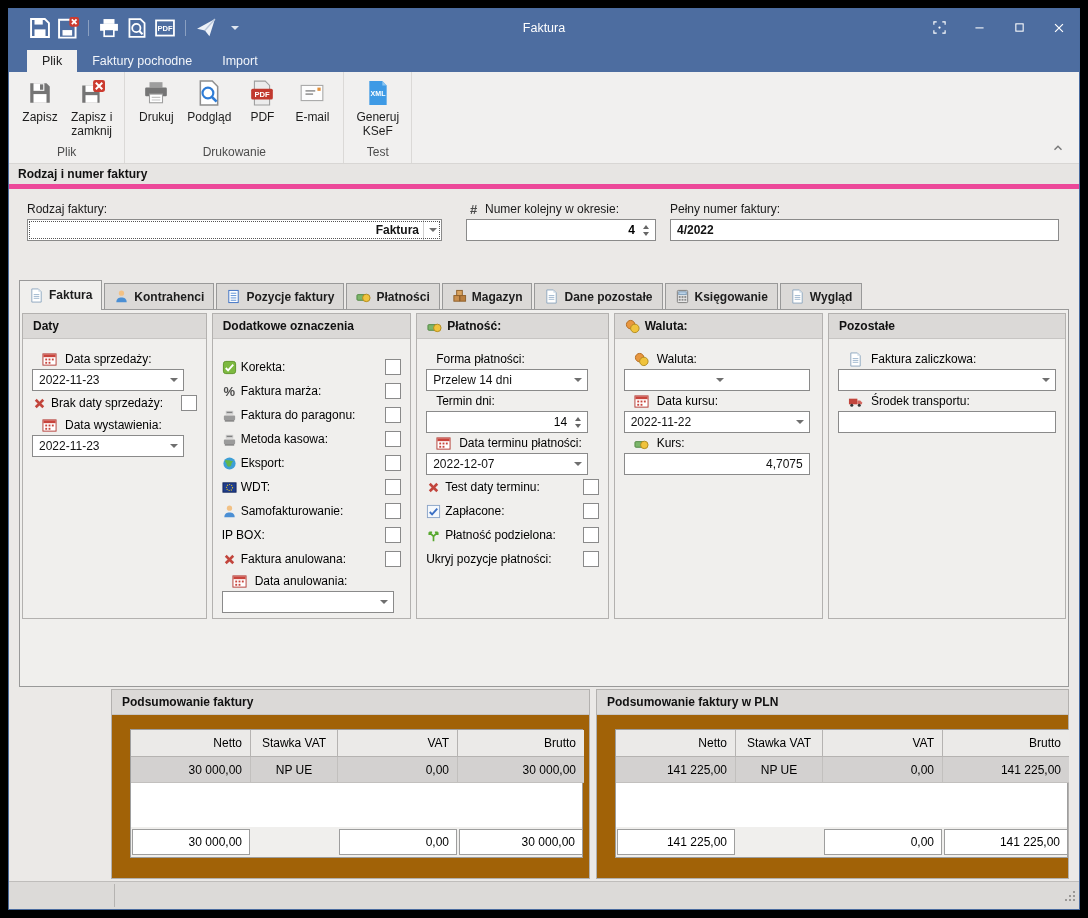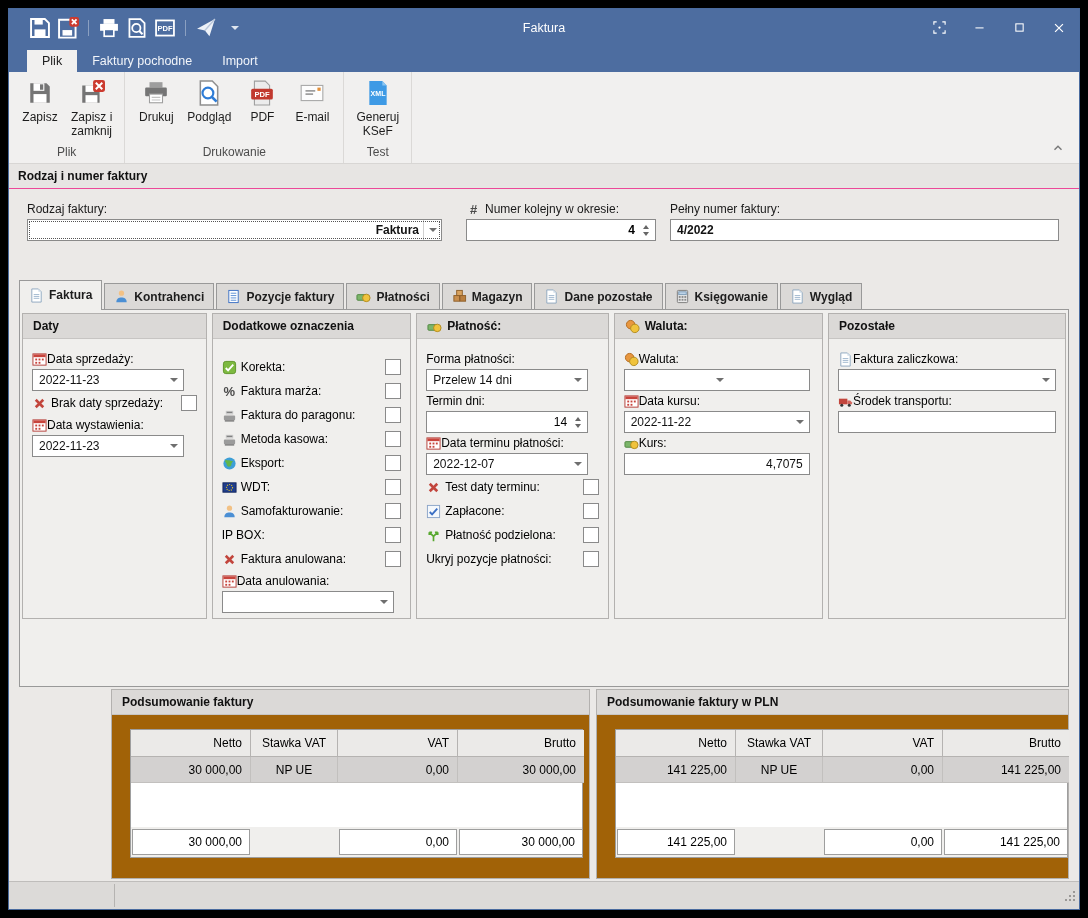--- a/index.html
+++ b/index.html
@@ -35,21 +35,21 @@
   .rgroup-buttons { display:flex; flex:1; padding:4px 6px 0 6px; }
   .rbtn { min-width:50px; padding:2px 6px 0 6px; display:flex; flex-direction:column;
     align-items:center; }
   .rbtn .ric { height:30px; display:flex; align-items:center; justify-content:center; }
   .rbtn .rlabel { font-size:12px; color:#1d1d1d; text-align:center; line-height:1.2;
     margin-top:2px; white-space:pre-line; }
   .rgroup-label { font-size:12px; color:#4d4d4d; text-align:center; padding:2px 0 4px 0; }
   .ribbon-chevron { position:absolute; right:14px; bottom:4px; }
 
   
-  .section-head { height:25px; background:#e7e5e3; border-bottom:1px solid #ec4899;
+  .section-head { height:25px; background:#e7e5e3; border-bottom:5px solid #ec4899;
     display:flex; align-items:center; padding-left:9px; font-size:12px; font-weight:bold;
     color:#111; flex:0 0 auto; }
   .fields { height:78px; display:flex; padding:10px 20px 0 18px; gap:10px; flex:0 0 auto; }
   .field { display:flex; flex-direction:column; }
   .field .flabel { font-size:12px; color:#1a1a1a; height:20px; display:flex;
     align-items:center; gap:4px; }
   .combo { height:22px; background:#fff; border:1px solid #8a8a8a; display:flex;
     align-items:center; font-size:12px; padding-left:6px; color:#111; }
   .combo .cval { flex:1; white-space:nowrap; overflow:hidden; }
   .combo .arrowbox { width:18px; height:100%; display:flex; align-items:center;
@@ -83,21 +83,21 @@
     margin-bottom:-1px; padding-bottom:1px; }
   .tabpage { height:378px; margin:0 10px; background:#f0efed; border:1px solid #999;
     display:flex; gap:5px; padding:3px 2px; flex:0 0 auto; }
 
   .gbox { border:1px solid #b3b1af; background:#f0efed; height:306px; display:flex;
     flex-direction:column; }
   .gbox-head { height:25px; background:#dbd9d7; border-bottom:1px solid #c7c5c3;
     display:flex; align-items:center; gap:5px; padding:0 10px; font-size:12px;
     font-weight:bold; color:#111; flex:0 0 auto; }
   .gbox-body { padding:10px 9px 0 9px; display:flex; flex-direction:column; }
-  .lrow { height:20px; display:flex; align-items:center; gap:0; font-size:12px; color:#000; }
+  .lrow { height:20px; display:flex; align-items:center; gap:8px; font-size:12px; color:#000;margin-left:10px; }
   .crow { height:24px; display:flex; align-items:center; justify-content:space-between;
     font-size:12px; color:#000; }
   .crow .cl { display:flex; align-items:center; gap:4px; }
   .checkbox { width:16px; height:16px; background:#fff; border:1px solid #8a8a8a; }
   .ic { width:15px; height:15px; display:inline-flex; flex:0 0 auto; }
   .ic svg { width:15px; height:15px; }
   .txt-ic { font-weight:bold; color:#4a4a4a; font-size:13px; width:15px; text-align:center; }
 
   .w-daty   { width:187px; }
   .w-ozn    { width:202px; }

